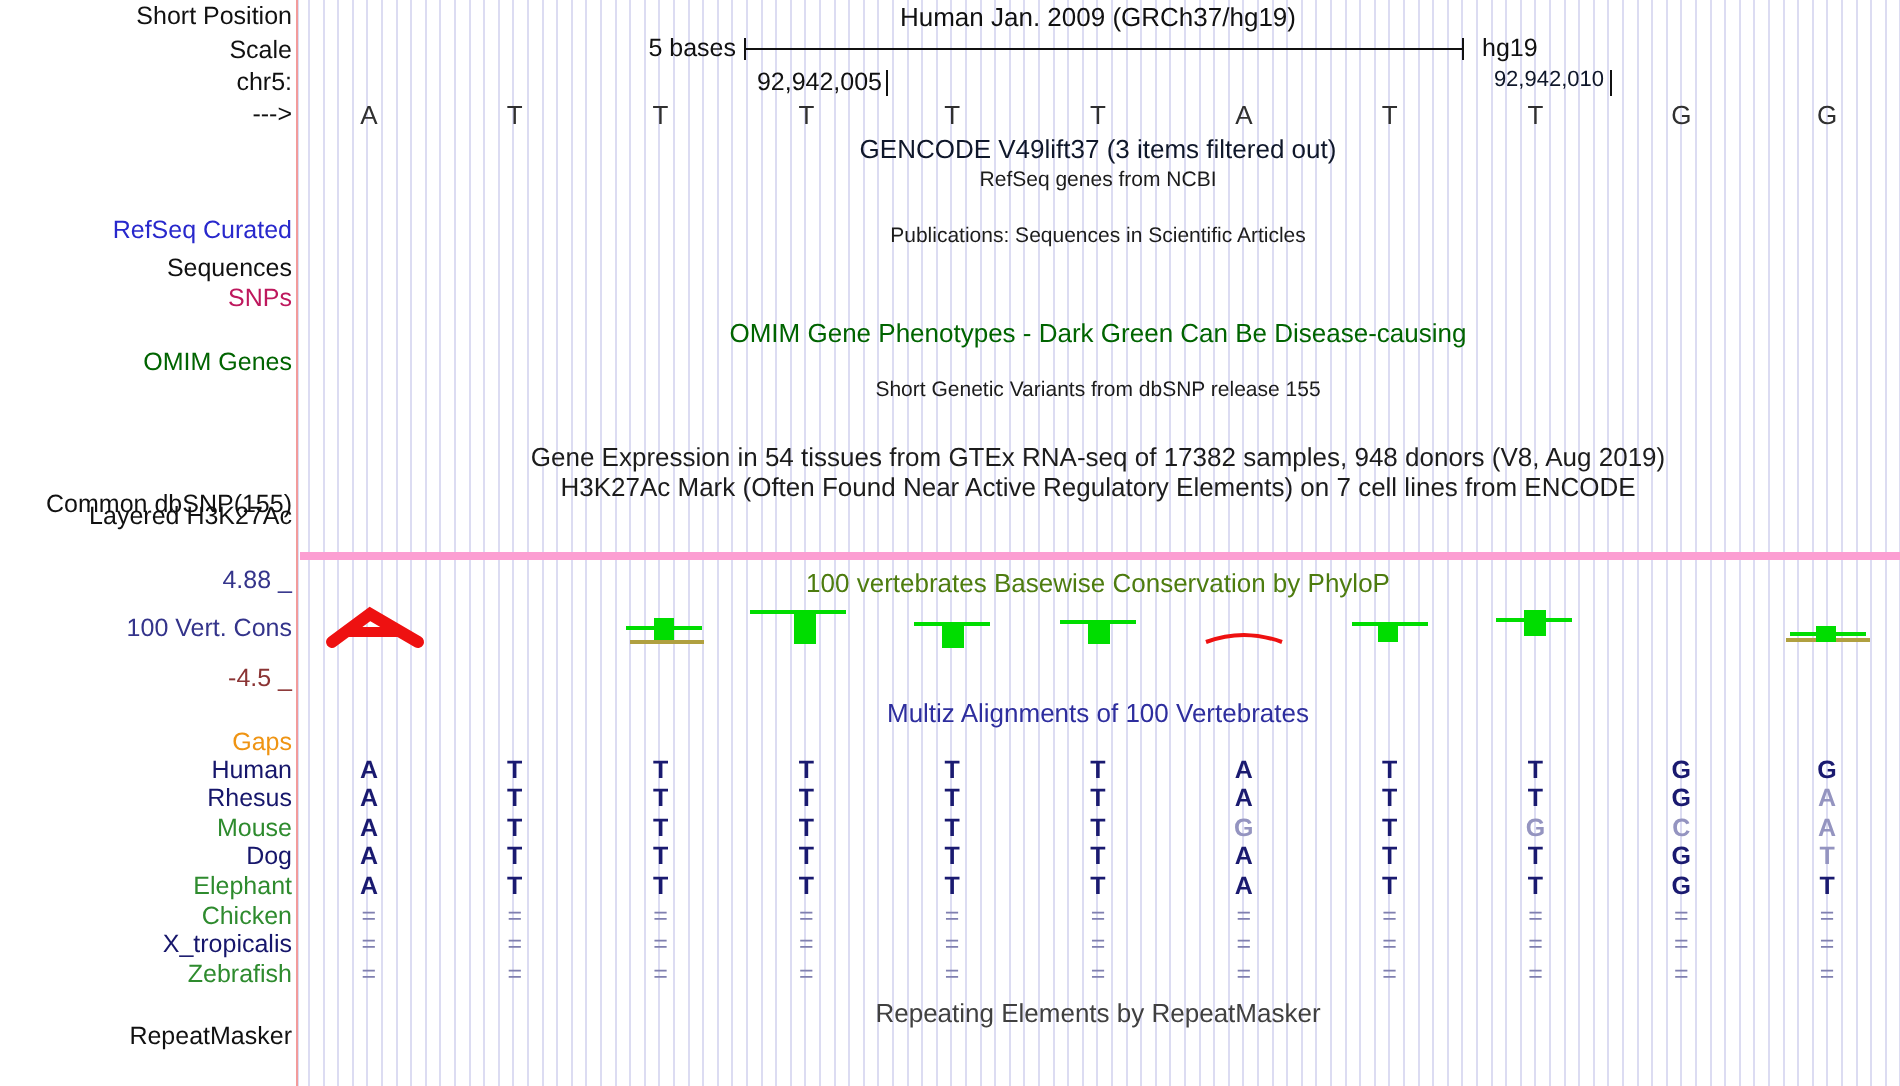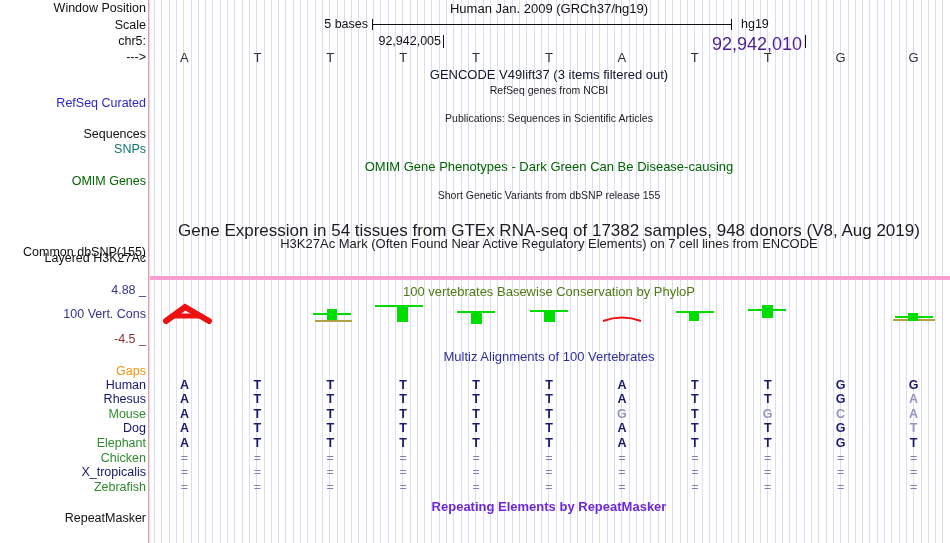--- a/index.html
+++ b/index.html
@@ -38,21 +38,21 @@
   </div>
 
   <span class="abs rlabel" style="right:582px;top:17px;font-size:12.5px;color:#111;">5 bases</span>
   <div class="tick" style="left:372px;top:19px;height:11px;"></div>
   <div class="scale-line" style="left:372px;top:24px;width:359px;"></div>
   <div class="tick" style="left:731px;top:19px;height:11px;"></div>
   <span class="abs" style="left:741px;top:17px;font-size:12.5px;color:#111;">hg19</span>
 
   <span class="abs rlabel" style="right:509px;top:34px;font-size:12.5px;color:#111;">92,942,005</span>
   <div class="tick" style="left:443px;top:35px;height:13px;"></div>
-  <span class="abs rlabel" style="right:148px;top:34px;font-size:18px;color:#4c1d95;">92,942,010</span>
+  <span class="abs rlabel" style="right:148px;top:34px;font-size:11px;color:#0f172a;">92,942,010</span>
   <div class="tick" style="left:805px;top:35px;height:13px;"></div>
 
   <div class="pinkbar" style="left:150px;top:276px;width:800px;"></div>
 
   <svg id="cons-svg" width="950" height="543" viewBox="0 0 950 543">
       <path d="M166,321 L185,307 L209,321" fill="none" stroke="#ee1111" stroke-width="6" stroke-linecap="round"></path>
       <line x1="174" x2="201" y1="316" y2="316" stroke="#ee1111" stroke-width="5"></line>
       <line x1="315" x2="352" y1="321" y2="321" stroke="#b0a040" stroke-width="2"></line>
       <line x1="313" x2="351" y1="314" y2="314" stroke="#00dd00" stroke-width="2"></line>
       <rect x="327" y="309" width="10" height="11" fill="#00dd00"></rect>
@@ -66,45 +66,45 @@
       <line x1="676" x2="714" y1="312" y2="312" stroke="#00dd00" stroke-width="2"></line>
       <rect x="689" y="312" width="10" height="9" fill="#00dd00"></rect>
       <line x1="748" x2="786" y1="310" y2="310" stroke="#00dd00" stroke-width="2"></line>
       <rect x="762" y="305" width="11" height="13" fill="#00dd00"></rect>
       <line x1="893" x2="935" y1="320" y2="320" stroke="#b0a040" stroke-width="2"></line>
       <line x1="895" x2="933" y1="317" y2="317" stroke="#00dd00" stroke-width="2"></line>
       <rect x="908" y="313" width="10" height="8" fill="#00dd00"></rect>
     </svg>
 
   <div id="dyn">
-      <span class="sblabel" style="top: 1px; color: rgb(17, 17, 17);">Window Position</span>
+      <span class="sblabel" style="top: 1px; color: rgb(17, 17, 17);">Short Position</span>
       <span class="sblabel" style="top: 18px; color: rgb(17, 17, 17);">Scale</span>
       <span class="sblabel" style="top: 34px; color: rgb(17, 17, 17);">chr5:</span>
       <span class="sblabel" style="top: 50px; color: rgb(17, 17, 17);">---&gt;</span>
-      <span class="sblabel" style="top: 96px; color: rgb(40, 40, 204);">RefSeq Curated</span>
+      <span class="sblabel" style="top: 108px; color: rgb(40, 40, 204);">RefSeq Curated</span>
       <span class="sblabel" style="top: 127px; color: rgb(17, 17, 17);">Sequences</span>
-      <span class="sblabel" style="top: 142px; color: #0f766e;">SNPs</span>
+      <span class="sblabel" style="top: 142px; color: #be185d;">SNPs</span>
       <span class="sblabel" style="top: 174px; color: rgb(0, 100, 0);">OMIM Genes</span>
       <span class="sblabel" style="top: 205px; color: rgb(17, 17, 17); margin-top: 40px;">Common dbSNP(155)</span>
       <span class="sblabel" style="top: 251px; color: rgb(17, 17, 17);">Layered H3K27Ac</span>
       <span class="sblabel" style="top: 283px; color: rgb(52, 52, 139);">4.88 _</span>
       <span class="sblabel" style="top: 307px; color: rgb(52, 52, 139);">100 Vert. Cons</span>
       <span class="sblabel" style="top: 332px; color: rgb(139, 52, 52);">-4.5 _</span>
       <span class="sblabel" style="top: 364px; color: rgb(239, 148, 19); margin-left: 28px;">Gaps</span>
       <span class="sblabel" style="top: 511px; color: rgb(17, 17, 17);">RepeatMasker</span>
       <span class="msg" style="top: 67px; font-size: 13px; color: #0f172a;">GENCODE V49lift37 (3 items filtered out)</span>
       <span class="msg" style="top: 84px; font-size: 10.5px; color: rgb(28, 28, 28);">RefSeq genes from NCBI</span>
       <span class="msg" style="top: 112px; font-size: 10.5px; color: rgb(28, 28, 28);">Publications: Sequences in Scientific Articles</span>
       <span class="msg" style="top: 159px; font-size: 13px; color: rgb(0, 100, 0);">OMIM Gene Phenotypes - Dark Green Can Be Disease-causing</span>
       <span class="msg" style="top: 189px; font-size: 10.5px; color: rgb(28, 28, 28);">Short Genetic Variants from dbSNP release 155</span>
-      <span class="msg" style="top: 221px; font-size: 17px; color: rgb(28, 28, 28);">Gene Expression in 54 tissues from GTEx RNA-seq of 17382 samples, 948 donors (V8, Aug 2019)</span>
+      <span class="msg" style="top: 221px; font-size: 13px; color: rgb(28, 28, 28);">Gene Expression in 54 tissues from GTEx RNA-seq of 17382 samples, 948 donors (V8, Aug 2019)</span>
       <span class="msg" style="top: 236px; font-size: 13px; color: rgb(28, 28, 28);">H3K27Ac Mark (Often Found Near Active Regulatory Elements) on 7 cell lines from ENCODE</span>
       <span class="msg" style="top: 284px; font-size: 13px; color: #4d7c0f;">100 vertebrates Basewise Conservation by PhyloP</span>
       <span class="msg" style="top: 349px; font-size: 13px; color: rgb(46, 46, 158);">Multiz Alignments of 100 Vertebrates</span>
-      <span class="msg" style="top: 499px; font-size: 13px; color: #6d28d9; font-weight: bold;">Repeating Elements by RepeatMasker</span>
+      <span class="msg" style="top: 499px; font-size: 13px; color: #404040;">Repeating Elements by RepeatMasker</span>
       <span class="seqcell" style="left: 148px; top: 50px; width: 72.9091px;">A</span>
       <span class="seqcell" style="left: 220.909px; top: 50px; width: 72.9091px;">T</span>
       <span class="seqcell" style="left: 293.818px; top: 50px; width: 72.9091px;">T</span>
       <span class="seqcell" style="left: 366.727px; top: 50px; width: 72.9091px;">T</span>
       <span class="seqcell" style="left: 439.636px; top: 50px; width: 72.9091px;">T</span>
       <span class="seqcell" style="left: 512.545px; top: 50px; width: 72.9091px;">T</span>
       <span class="seqcell" style="left: 585.455px; top: 50px; width: 72.9091px;">A</span>
       <span class="seqcell" style="left: 658.364px; top: 50px; width: 72.9091px;">T</span>
       <span class="seqcell" style="left: 731.273px; top: 50px; width: 72.9091px;">T</span>
       <span class="seqcell" style="left: 804.182px; top: 50px; width: 72.9091px;">G</span>

